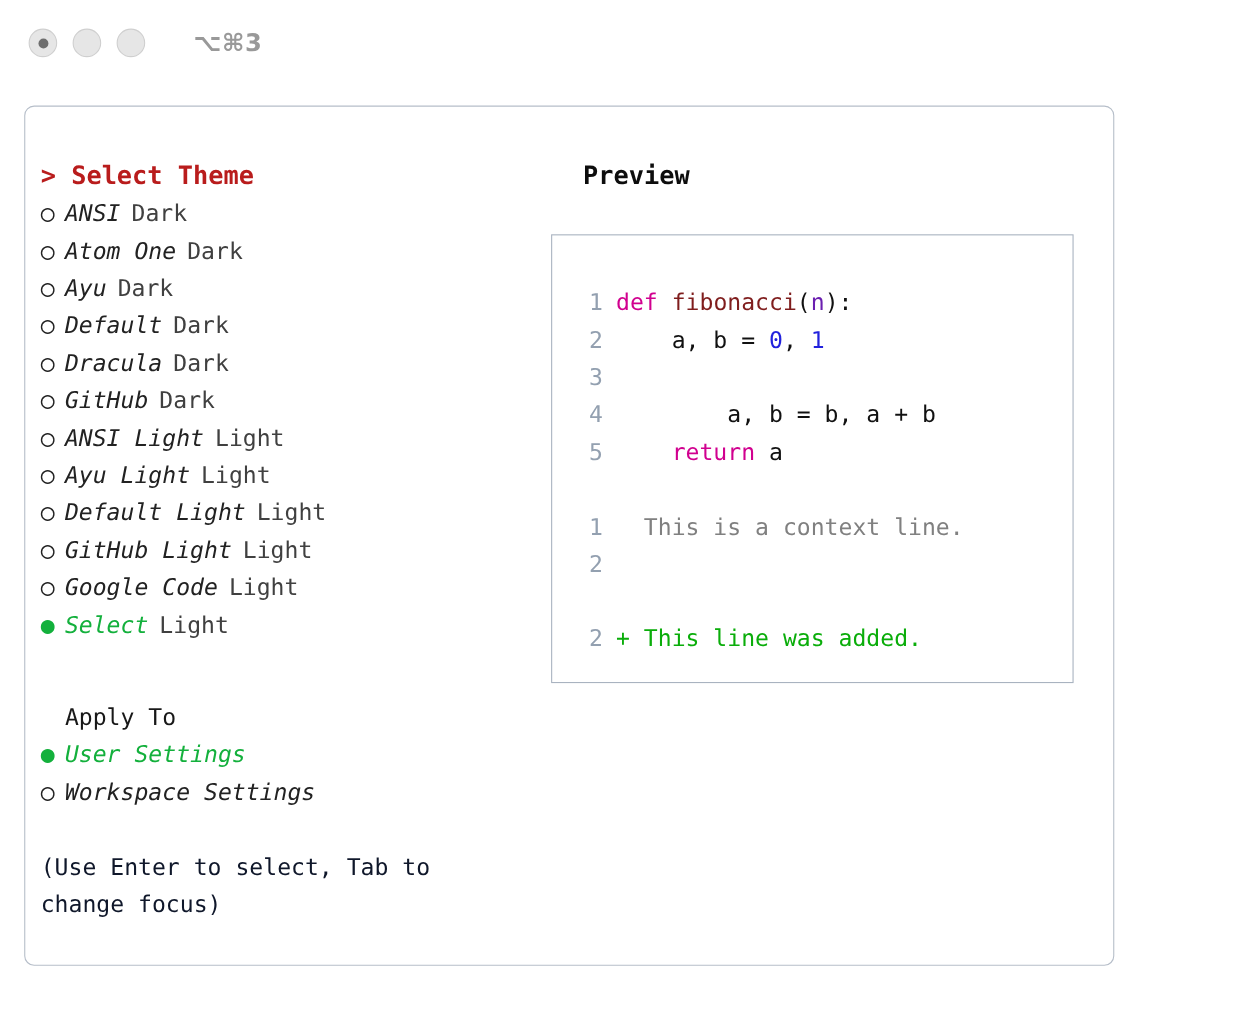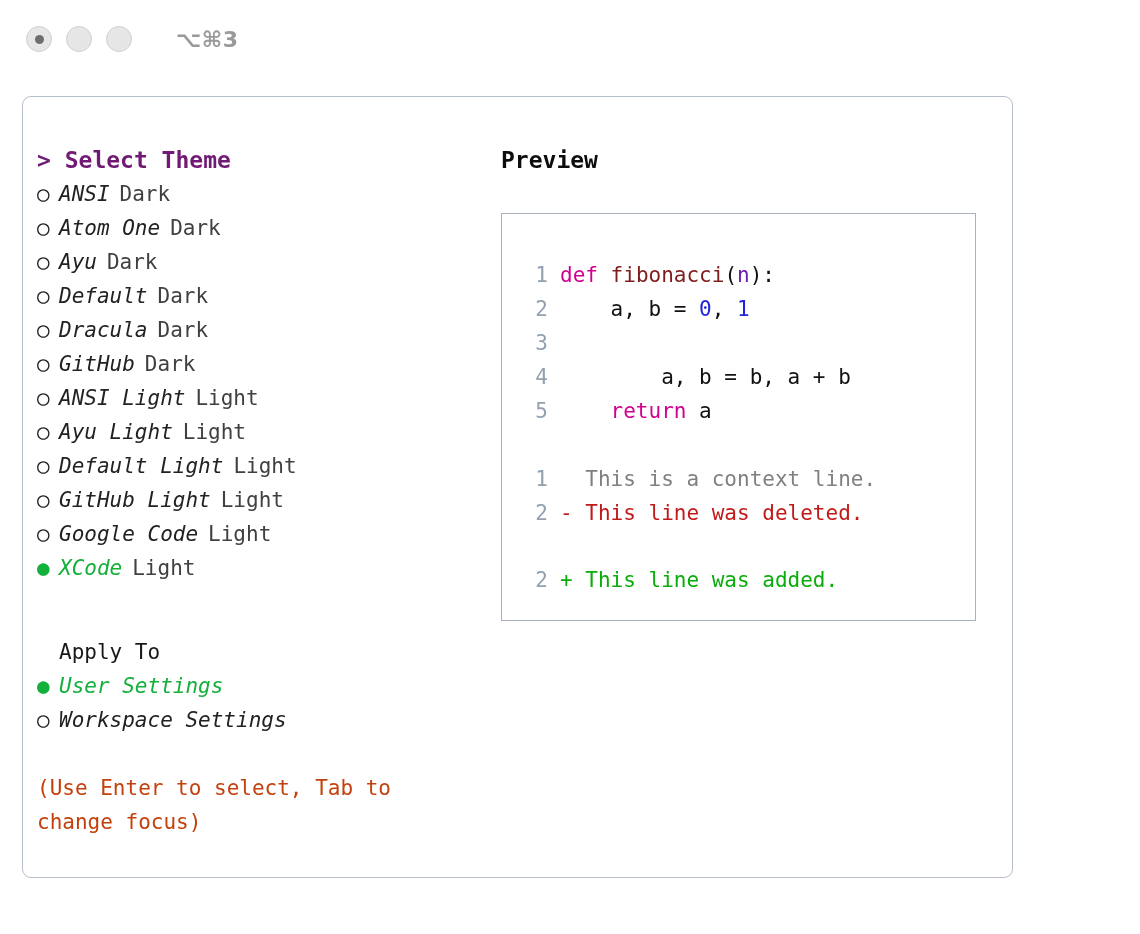--- a/index.html
+++ b/index.html
@@ -87,21 +87,21 @@
   
   #left {
     position: absolute;
     left: 14px;
     top: 46px;
     width: 470px;
   }
   .heading {
     font-size: 23px;
     font-weight: 700;
-    color: #701a75;
+    color: #b91c1c;
     line-height: 34px;
     white-space: pre;
   }
   .opt {
     display: flex;
     align-items: baseline;
     line-height: 34px;
     height: 34px;
     font-size: 21px;
     white-space: pre;
@@ -125,38 +125,39 @@
     font-size: 21px;
     color: #181818;
     line-height: 34px;
     padding-left: 22px;
     white-space: pre;
     margin-top: 16px;
   }
   #hint {
     margin-top: 34px;
     font-size: 21px;
-    color: #c2410c;
+    color: #0f172a;
     line-height: 34px;
     width: 410px;
     white-space: pre-wrap;
   }
 
   
   #right {
     position: absolute;
     left: 478px;
     top: 46px;
     width: 500px;
   }
   #preview-title {
     font-size: 23px;
     font-weight: 700;
     color: #0d0d0d;
     line-height: 34px;
+    margin-left: 29px;
   }
   #preview-box {
     margin-top: 36px;
     width: 475px;
     height: 408px;
     border: 1.6px solid #a9b3c0;
     box-sizing: border-box;
     background: #ffffff;
     padding: 44px 0 0 20px;
   }
@@ -210,21 +211,21 @@
             <div class="opt"><span class="bullet">○</span><span class="opt-label">Atom One</span><span class="opt-kind">Dark</span></div>
             <div class="opt"><span class="bullet">○</span><span class="opt-label">Ayu</span><span class="opt-kind">Dark</span></div>
             <div class="opt"><span class="bullet">○</span><span class="opt-label">Default</span><span class="opt-kind">Dark</span></div>
             <div class="opt"><span class="bullet">○</span><span class="opt-label">Dracula</span><span class="opt-kind">Dark</span></div>
             <div class="opt"><span class="bullet">○</span><span class="opt-label">GitHub</span><span class="opt-kind">Dark</span></div>
             <div class="opt"><span class="bullet">○</span><span class="opt-label">ANSI Light</span><span class="opt-kind">Light</span></div>
             <div class="opt"><span class="bullet">○</span><span class="opt-label">Ayu Light</span><span class="opt-kind">Light</span></div>
             <div class="opt"><span class="bullet">○</span><span class="opt-label">Default Light</span><span class="opt-kind">Light</span></div>
             <div class="opt"><span class="bullet">○</span><span class="opt-label">GitHub Light</span><span class="opt-kind">Light</span></div>
             <div class="opt"><span class="bullet">○</span><span class="opt-label">Google Code</span><span class="opt-kind">Light</span></div>
-            <div class="opt selected"><span class="bullet sel">●</span><span class="opt-label">XCode</span><span class="opt-kind">Light</span></div>
+            <div class="opt selected"><span class="bullet sel">●</span><span class="opt-label">Select</span><span class="opt-kind">Light</span></div>
           </div>
         <div class="spacer-row"></div>
         <div class="subheading">Apply To</div>
         <div id="apply-list">
             <div class="opt selected"><span class="bullet sel">●</span><span class="opt-label">User Settings</span></div>
             <div class="opt"><span class="bullet">○</span><span class="opt-label">Workspace Settings</span></div>
           </div>
         <div id="hint">(Use Enter to select, Tab to change focus)</div>
       </div>
 
@@ -234,21 +235,21 @@
           <div id="code-block">
               <div class="code-line"><span class="ln">1</span><span><span class="tok kw">def</span><span class="tok plain"> </span><span class="tok fn">fibonacci</span><span class="tok plain">(</span><span class="tok ident">n</span><span class="tok plain">):</span></span></div>
               <div class="code-line"><span class="ln">2</span><span><span class="tok plain">    a, b = </span><span class="tok num">0</span><span class="tok plain">, </span><span class="tok num">1</span></span></div>
               <div class="code-line"><span class="ln">3</span></div>
               <div class="code-line"><span class="ln">4</span><span><span class="tok plain">        a, b = b, a + b</span></span></div>
               <div class="code-line"><span class="ln">5</span><span><span class="tok plain">    </span><span class="tok kw">return</span><span class="tok plain"> a</span></span></div>
             </div>
           <div class="blank-line"></div>
           <div id="diff-block">
               <div class="code-line"><span class="ln">1</span><span class="tok ctx">  This is a context line.</span></div>
-              <div class="code-line"><span class="ln">2</span><span class="tok del">- This line was deleted.</span></div>
+              <div class="code-line"><span class="ln">2</span></div>
               <div class="code-line"><span class="ln">2</span><span class="tok add">+ This line was added.</span></div>
             </div>
         </div>
       </div>
 
     </div>
   </div>
 </div>
 
 </body></html>

